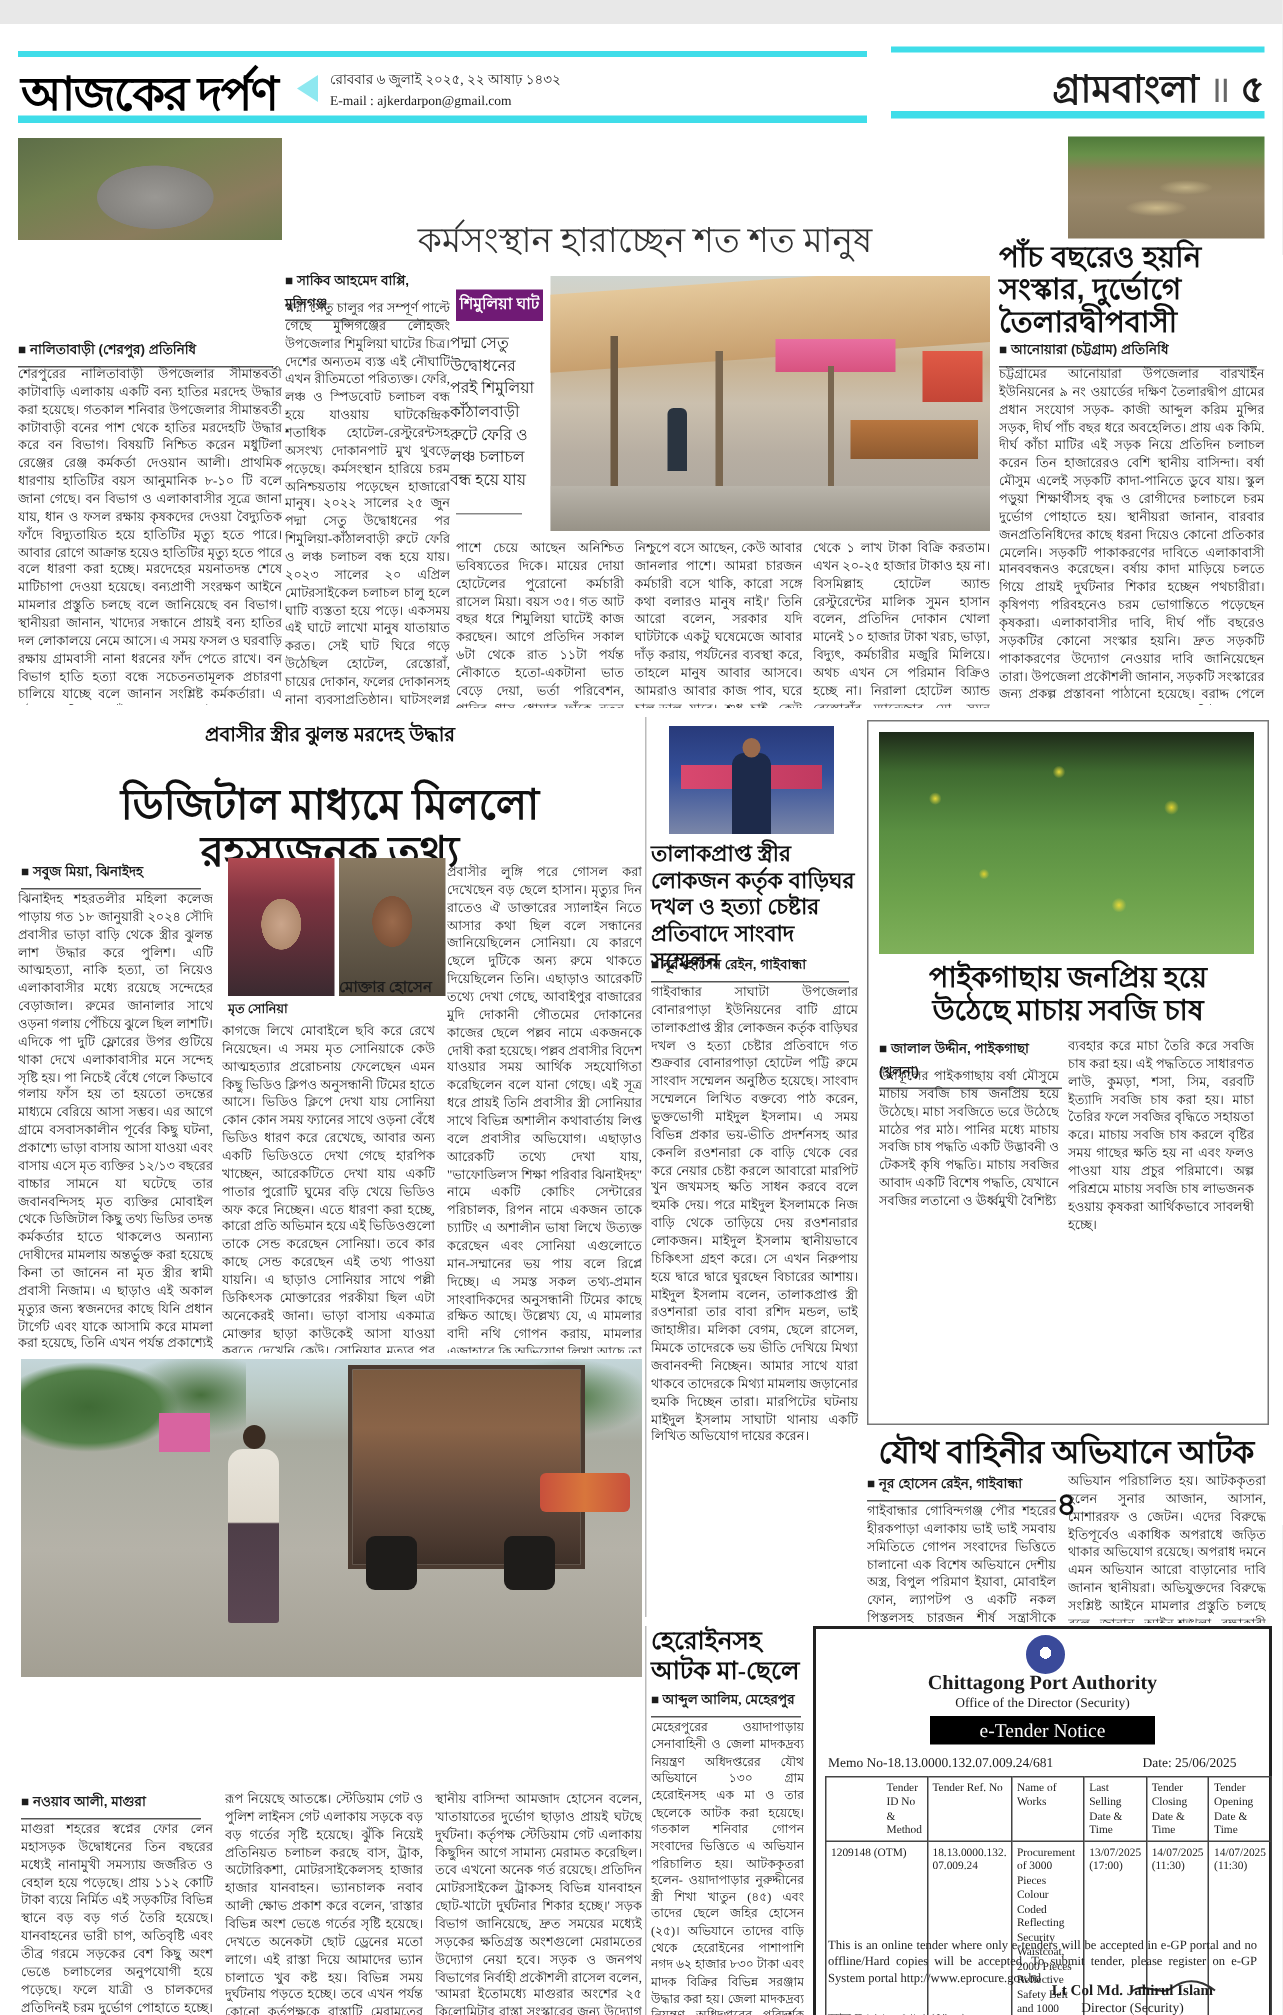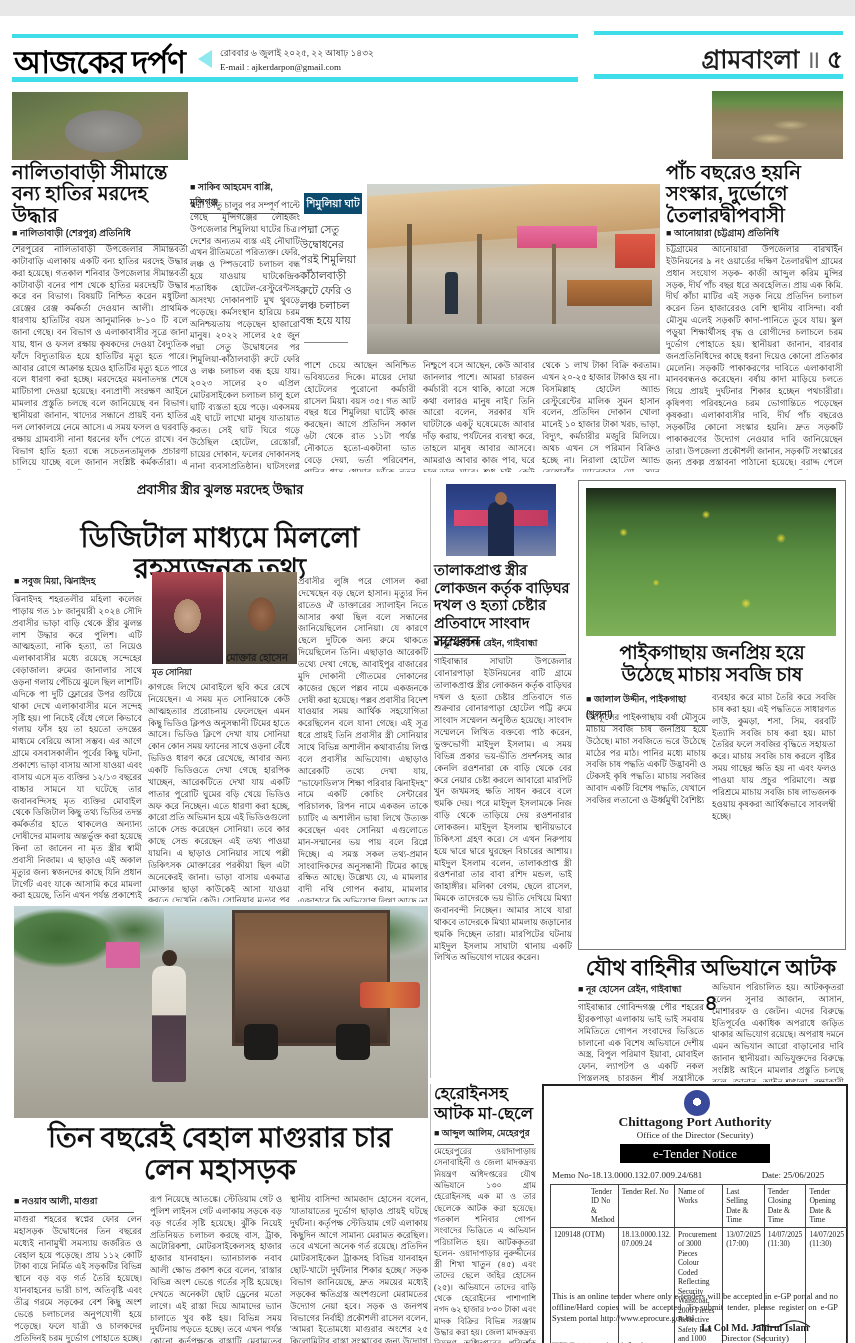--- a/index.html
+++ b/index.html
@@ -35,28 +35,28 @@
     <span>গ্রামবাংলা</span>
     <span style="color:#666;font-weight:normal;">॥</span>
     <span>৫</span>
   </div>
   <div class="cyanbar abs" style="left:12px;top:61px;width:566px;background:#3fdde9;height:5px;"></div>
   <div class="cyanbar abs" style="left:594px;top:58px;width:249px;background:#3fdde9;height:5px;"></div>
 
   <div class="photo" style="left:12px;top:76px;width:176px;height:68px;background:
        radial-gradient(ellipse 70px 38px at 52% 58%, #9a9894 0%, #84827e 55%, rgba(0,0,0,0) 56%),
        linear-gradient(160deg,#5d6e48 0%,#73814f 35%,#8a7c5d 70%,#6d7a4e 100%);"></div>
-  <div class="abs hl" style="left:12px;top:146px;width:176px;font-size:19.5px;line-height:1.1;">নালিতাবাড়ী সীমান্তে বন্য হাতির মরদেহ উদ্ধার</div>
   <div class="abs byline" style="left:12px;top:210px;width:170px;">■ নালিতাবাড়ী (শেরপুর) প্রতিনিধি</div>
   <div class="abs body-text" style="left:12px;top:228px;width:176px;height:226px;">শেরপুরের নালিতাবাড়ী উপজেলার সীমান্তবর্তী কাটাবাড়ি এলাকায় একটি বন্য হাতির মরদেহ উদ্ধার করা হয়েছে। গতকাল শনিবার উপজেলার সীমান্তবর্তী কাটাবাড়ী বনের পাশ থেকে হাতির মরদেহটি উদ্ধার করে বন বিভাগ। বিষয়টি নিশ্চিত করেন মধুটিলা রেঞ্জের রেঞ্জ কর্মকর্তা দেওয়ান আলী। প্রাথমিক ধারণায় হাতিটির বয়স আনুমানিক ৮-১০ টি বলে জানা গেছে। বন বিভাগ ও এলাকাবাসীর সূত্রে জানা যায়, ধান ও ফসল রক্ষায় কৃষকদের দেওয়া বৈদ্যুতিক ফাঁদে বিদ্যুতায়িত হয়ে হাতিটির মৃত্যু হতে পারে। আবার রোগে আক্রান্ত হয়েও হাতিটির মৃত্যু হতে পারে বলে ধারণা করা হচ্ছে। মরদেহের ময়নাতদন্ত শেষে মাটিচাপা দেওয়া হয়েছে। বন্যপ্রাণী সংরক্ষণ আইনে মামলার প্রস্তুতি চলছে বলে জানিয়েছে বন বিভাগ। স্থানীয়রা জানান, খাদ্যের সন্ধানে প্রায়ই বন্য হাতির দল লোকালয়ে নেমে আসে। এ সময় ফসল ও ঘরবাড়ি রক্ষায় গ্রামবাসী নানা ধরনের ফাঁদ পেতে রাখে। বন বিভাগ হাতি হত্যা বন্ধে সচেতনতামূলক প্রচারণা চালিয়ে যাচ্ছে বলে জানান সংশ্লিষ্ট কর্মকর্তারা। এ ঘটনায় জড়িতদের খুঁজে বের করে আইনের আওতায় আনা হবে বলে জানানো হয়।</div>
 
+  <div class="abs" style="left:210px;top:126px;width:440px;text-align:center;font-size:23px;color:#333;font-family:'Liberation Serif',serif;">কর্মসংস্থান হারাচ্ছেন শত শত মানুষ</div>
   <div class="abs byline" style="left:190px;top:164px;width:108px;">■ সাকিব আহমেদ বাপ্পি, মুন্সিগঞ্জ</div>
   <div class="abs body-text" style="left:190px;top:184px;width:110px;height:271px;">পদ্মা সেতু চালুর পর সম্পূর্ণ পাল্টে গেছে মুন্সিগঞ্জের লৌহজং উপজেলার শিমুলিয়া ঘাটের চিত্র। দেশের অন্যতম ব্যস্ত এই নৌঘাটি এখন রীতিমতো পরিত্যক্ত। ফেরি, লঞ্চ ও স্পিডবোট চলাচল বন্ধ হয়ে যাওয়ায় ঘাটকেন্দ্রিক শতাধিক হোটেল-রেস্টুরেন্টসহ অসংখ্য দোকানপাট মুখ থুবড়ে পড়েছে। কর্মসংস্থান হারিয়ে চরম অনিশ্চয়তায় পড়েছেন হাজারো মানুষ। ২০২২ সালের ২৫ জুন পদ্মা সেতু উদ্বোধনের পর শিমুলিয়া-কাঁঠালবাড়ী রুটে ফেরি ও লঞ্চ চলাচল বন্ধ হয়ে যায়। ২০২৩ সালের ২০ এপ্রিল মোটরসাইকেল চলাচল চালু হলে ঘাটি ব্যস্ততা হয়ে পড়ে। একসময় এই ঘাটে লাখো মানুষ যাতায়াত করত। সেই ঘাট ঘিরে গড়ে উঠেছিল হোটেল, রেস্তোরাঁ, চায়ের দোকান, ফলের দোকানসহ নানা ব্যবসাপ্রতিষ্ঠান। ঘাটসংলগ্ন এলাকা ঘুরে দেখা যায়, জমজমাট এই ঘাট এখন প্রায় নিস্তব্ধ। নেই হর্ন, স্পিডবোটের গর্জন কিংবা হাঁকডাক। ঘাটসংলগ্ন যে স্থানে একসময় বেচাবিক্রি করত, সেখানে এখন খোলা আকাশের নিচে অলস সময় কাটাচ্ছেন কিছু দোকানি ও কর্মচারী। চারপাশে যেন বিষণ্নতা ভর করেছে। প্রবেশপথে আগে যেখানে সারি সারি ভর্তায় ইলিশ আজা, ভর্তা ও ভাতের ব্যস্ত পরিবেশ, আজ সেখানে কেবল অন্তত ১৫-২০টি হোটেল ফাঁকা। হোটেলের টেবিল-চেয়ারে ধুলো পড়ে আছে, কোথাও দেখা গেল কিছু কর্মচারী</div>
 
-  <div class="abs" style="left:304px;top:177px;width:58px;height:21px;background:#0c4a6e;color:#fff;text-align:center;font-size:10.5px;font-weight:bold;line-height:21px;font-family:'Liberation Sans',sans-serif;">
+  <div class="abs" style="left:304px;top:177px;width:58px;height:21px;background:#701a75;color:#fff;text-align:center;font-size:10.5px;font-weight:bold;line-height:21px;font-family:'Liberation Sans',sans-serif;">
     <span>শিমুলিয়া ঘাট</span>
   </div>
   <div class="abs" style="left:300px;top:206px;width:58px;height:110px;font-size:10.5px;line-height:1.45;color:#222;font-family:'Liberation Serif',serif;overflow:hidden;">পদ্মা সেতু উদ্বোধনের পরই শিমুলিয়া কাঁঠালবাড়ী রুটে ফেরি ও লঞ্চ চলাচল বন্ধ হয়ে যায়</div>
   <div class="abs" style="left:304px;top:326px;width:44px;height:1px;background:#888;"></div>
 
   <div class="photo" style="left:367px;top:168px;width:293px;height:170px;background:linear-gradient(180deg,#cfd4cf 0%,#d8cdb7 18%,#c8b291 34%,#cbc0ae 50%,#b7aea2 70%,#a8a49c 100%);">
     <div class="abs" style="left:-10px;top:2px;width:320px;height:52px;background:linear-gradient(180deg,#e4c89b,#c79f6e);transform:rotate(-4deg);"></div>
     <div class="abs" style="left:150px;top:42px;width:80px;height:22px;background:linear-gradient(180deg,#e86fa0,#d8527f);"></div>
     <div class="abs" style="left:248px;top:50px;width:40px;height:34px;background:linear-gradient(180deg,#e05a46,#c44536);"></div>
     <div class="abs" style="left:40px;top:40px;width:5px;height:120px;background:#6d5a43;"></div>
@@ -126,21 +126,20 @@
     <div class="abs" style="left:0;top:0;width:150px;height:80px;background:radial-gradient(ellipse 80px 40px at 30% 40%, #3f6a35 0%, #54804a 60%, rgba(0,0,0,0) 75%),radial-gradient(ellipse 70px 36px at 80% 30%, #47703c 0%, rgba(0,0,0,0) 75%);"></div>
     <div class="abs" style="right:0;top:0;width:120px;height:64px;background:radial-gradient(ellipse 70px 34px at 60% 40%, #4a7440 0%, rgba(0,0,0,0) 75%);"></div>
     <div class="abs" style="left:92px;top:36px;width:34px;height:26px;background:#d864a0;"></div>
     <div class="abs" style="left:218px;top:4px;width:152px;height:130px;background:linear-gradient(180deg,#7a5a40 0%,#8a6448 30%,#5c463a 70%,#3e3028 100%);border:3px solid #4a3a30;"></div>
     <div class="abs" style="left:230px;top:118px;width:34px;height:36px;background:#1e1c1a;border-radius:6px;"></div>
     <div class="abs" style="left:322px;top:118px;width:34px;height:36px;background:#1e1c1a;border-radius:6px;"></div>
     <div class="abs" style="left:138px;top:60px;width:34px;height:116px;background:linear-gradient(180deg,#e8e4da 0%,#ded8cc 42%,#4e3e48 43%,#5a4652 100%);border-radius:10px 10px 2px 2px;"></div>
     <div class="abs" style="left:148px;top:44px;width:15px;height:16px;background:#3a2c22;border-radius:50%;"></div>
     <div class="abs" style="right:8px;top:76px;width:60px;height:26px;background:linear-gradient(90deg,#c8503c 0%,#d8763c 50%,#c8503c 100%);border-radius:4px;"></div>
   </div>
-  <div class="abs hl" style="left:40px;top:1106px;width:360px;text-align:center;font-size:28px;line-height:1.14;font-family:'Liberation Serif',serif;">তিন বছরেই বেহাল মাগুরার চার লেন মহাসড়ক</div>
   <div class="abs byline" style="left:14px;top:1178px;width:120px;">■ নওয়াব আলী, মাগুরা</div>
   <div class="abs body-text" style="left:14px;top:1198px;width:128px;height:140px;">মাগুরা শহরের স্বপ্নের ফোর লেন মহাসড়ক উদ্বোধনের তিন বছরের মধ্যেই নানামুখী সমস্যায় জর্জরিত ও বেহাল হয়ে পড়েছে। প্রায় ১১২ কোটি টাকা ব্যয়ে নির্মিত এই সড়কটির বিভিন্ন স্থানে বড় বড় গর্ত তৈরি হয়েছে। যানবাহনের ভারী চাপ, অতিবৃষ্টি এবং তীব্র গরমে সড়কের বেশ কিছু অংশ ভেঙে চলাচলের অনুপযোগী হয়ে পড়েছে। ফলে যাত্রী ও চালকদের প্রতিদিনই চরম দুর্ভোগ পোহাতে হচ্ছে। ঘটছে নানা দুর্ঘটনা। শহরের পুলিশ লাইনস থেকে শুরু হয়ে ঢাকা রোড বাসস্ট্যান্ড পর্যন্ত প্রায় চার কিলোমিটার দীর্ঘ এই মহাসড়কটি চার লেনে উন্নীত করে সড়ক ও জনপথ বিভাগ। শুরুতে মহাসড়কটি মাগুরাবাসীর স্বপ্ন পূরণের প্রতীক হয়ে উঠলেও বর্তমানে সেটি</div>
   <div class="abs body-text" style="left:150px;top:1178px;width:132px;height:160px;">রূপ নিয়েছে আতঙ্কে। স্টেডিয়াম গেট ও পুলিশ লাইনস গেট এলাকায় সড়কে বড় বড় গর্তের সৃষ্টি হয়েছে। ঝুঁকি নিয়েই প্রতিনিয়ত চলাচল করছে বাস, ট্রাক, অটোরিকশা, মোটরসাইকেলসহ হাজার হাজার যানবাহন। ভ্যানচালক নবাব আলী ক্ষোভ প্রকাশ করে বলেন, 'রাস্তার বিভিন্ন অংশ ভেঙে গর্তের সৃষ্টি হয়েছে। দেখতে অনেকটা ছোট ড্রেনের মতো লাগে। এই রাস্তা দিয়ে আমাদের ভ্যান চালাতে খুব কষ্ট হয়। বিভিন্ন সময় দুর্ঘটনায় পড়তে হচ্ছে। তবে এখন পর্যন্ত কোনো কর্তৃপক্ষকে রাস্তাটি মেরামতের উদ্যোগ নিতে দেখিনি।' ইজিবাইক যাত্রী আলম মিয়া বলেন, 'অটো উল্টে যায়। উঁচু-নিচু রাস্তা আর গর্তের কারণে গাড়ির টায়ার দ্রুত নষ্ট হয়ে যায়। প্রতিদিনই আতঙ্ক নিয়ে চলাচল করতে হচ্ছে।'</div>
   <div class="abs body-text" style="left:290px;top:1178px;width:138px;height:160px;">স্থানীয় বাসিন্দা আমজাদ হোসেন বলেন, 'যাতায়াতের দুর্ভোগ ছাড়াও প্রায়ই ঘটছে দুর্ঘটনা। কর্তৃপক্ষ স্টেডিয়াম গেট এলাকায় কিছুদিন আগে সামান্য মেরামত করেছিল। তবে এখনো অনেক গর্ত রয়েছে। প্রতিদিন মোটরসাইকেল ট্রাকসহ বিভিন্ন যানবাহন ছোট-খাটো দুর্ঘটনার শিকার হচ্ছে।' সড়ক বিভাগ জানিয়েছে, দ্রুত সময়ের মধ্যেই সড়কের ক্ষতিগ্রস্ত অংশগুলো মেরামতের উদ্যোগ নেয়া হবে। সড়ক ও জনপথ বিভাগের নির্বাহী প্রকৌশলী রাসেল বলেন, 'আমরা ইতোমধ্যে মাগুরার অংশের ২৫ কিলোমিটার রাস্তা সংস্কারের জন্য উদ্যোগ নিয়েছি। শিগগিরই সংস্কারকাজ শুরু করা হবে।' উল্লেখ্য, ২০১৭ সালে মহাসড়কটির নির্মাণ প্রকল্পের ঘোষণা দেয়া হয় এবং ২০১৯ সালে শুরু হয় নির্মাণকাজ।</div>
 
   <div class="divider-v" style="left:430px;top:1068px;height:272px;"></div>
   <div class="abs hl" style="left:434px;top:1068px;width:104px;font-size:16.5px;line-height:1.2;font-family:'Liberation Serif',serif;">হেরোইনসহ আটক মা-ছেলে</div>
   <div class="abs byline" style="left:434px;top:1110px;width:100px;font-family:Liberation Serif, serif;">■ আব্দুল আলিম, মেহেরপুর</div>
   <div class="abs body-text" style="left:434px;top:1130px;width:102px;height:210px;font-size:8.2px;">মেহেরপুরের ওয়াদাপাড়ায় সেনাবাহিনী ও জেলা মাদকদ্রব্য নিয়ন্ত্রণ অধিদপ্তরের যৌথ অভিযানে ১৩০ গ্রাম হেরোইনসহ এক মা ও তার ছেলেকে আটক করা হয়েছে। গতকাল শনিবার গোপন সংবাদের ভিত্তিতে এ অভিযান পরিচালিত হয়। আটককৃতরা হলেন- ওয়াদাপাড়ার নুরুদ্দীনের স্ত্রী শিখা খাতুন (৪৫) এবং তাদের ছেলে জহির হোসেন (২৫)। অভিযানে তাদের বাড়ি থেকে হেরোইনের পাশাপাশি নগদ ৬২ হাজার ৮৩০ টাকা এবং মাদক বিক্রির বিভিন্ন সরঞ্জাম উদ্ধার করা হয়। জেলা মাদকদ্রব্য নিয়ন্ত্রণ অধিদপ্তরের পরিদর্শক বিদ্যুৎ বিছাত্রী নাম জানান, প্রাথমিক জিজ্ঞাসাবাদে শিখা ও জহির হেরোইন বিক্রির সঙ্গে জড়িত থাকার কথা স্বীকার করেছে। তাদের বিরুদ্ধে মাদকদ্রব্য নিয়ন্ত্রণ আইনে মামলা দিয়ে মেহেরপুর সদর থানায় হস্তান্তর করা হয়েছে।</div>
 

